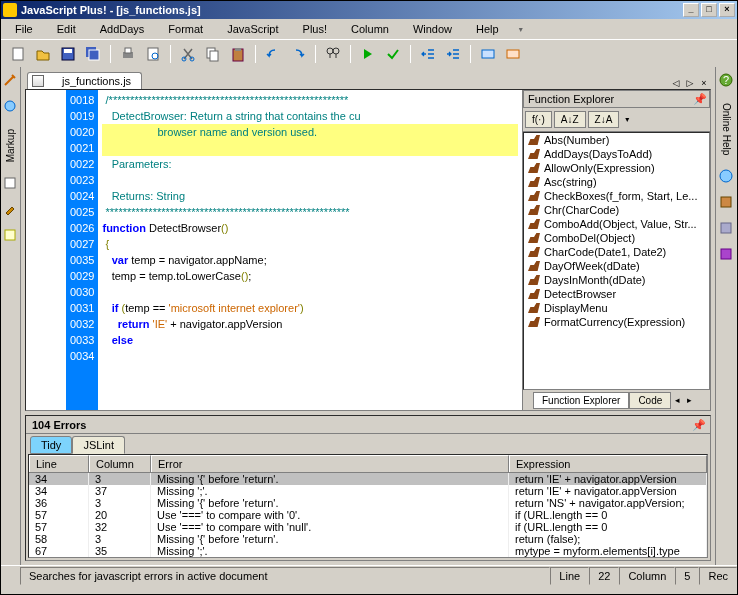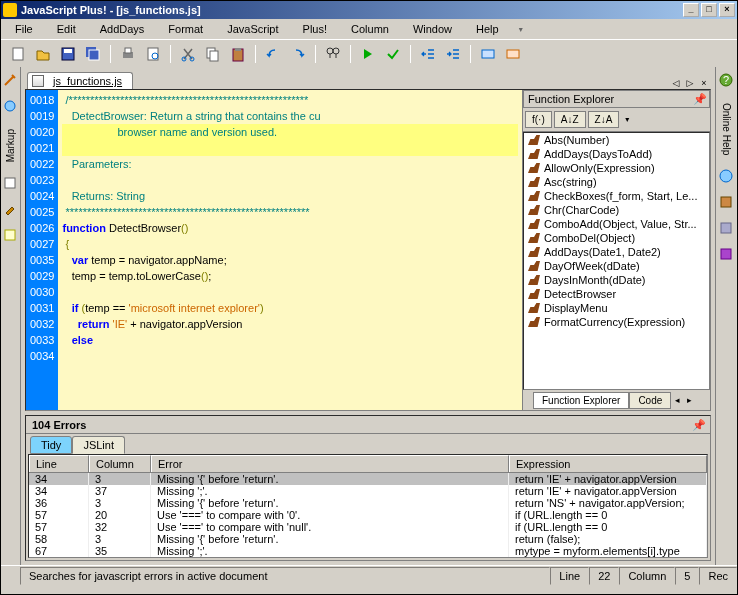--- a/index.html
+++ b/index.html
@@ -19,26 +19,26 @@
 .toolbar .sep { width: 1px; height: 18px; background: #808080; margin: 0 3px; border-right: 1px solid #fff; }
 
 .main-area { display: flex; height: 498px; }
 .left-sidebar { width: 20px; background: #d4d0c8; border-right: 1px solid #808080; display: flex; flex-direction: column; align-items: center; padding-top: 6px; gap: 10px; }
 .left-sidebar .vtab { writing-mode: vertical-rl; transform: rotate(180deg); font-size: 10px; padding: 4px 2px; }
 .left-sidebar .sidebtn { width: 16px; height: 16px; cursor: pointer; }
 
 .content-area { flex: 1; display: flex; flex-direction: column; }
 
 .tab-bar { height: 22px; display: flex; align-items: flex-end; padding: 0 4px 0 6px; }
-.tab-bar .tab { background: #fff; border: 1px solid #808080; border-bottom: none; padding: 2px 10px 2px 4px; display: flex; align-items: center; gap: 9px; border-radius: 3px 3px 0 0; cursor: pointer; text-decoration: underline; }
+.tab-bar .tab { background: #fff; border: 1px solid #808080; border-bottom: none; padding: 2px 10px 2px 4px; display: flex; align-items: center; gap: 18px; border-radius: 3px 3px 0 0; cursor: pointer; }
 .tab-bar .tab .doc-icon { width: 12px; height: 12px; background: linear-gradient(#fff,#ddd); border: 1px solid #666; }
 .tab-bar .spacer { flex: 1; }
 .tab-bar .tabctrl { width: 12px; height: 12px; margin: 0 1px; cursor: pointer; font-size: 9px; display: flex; align-items: center; justify-content: center; }
 
-.editor-panel { flex: 1; display: flex; border: 1px inset #808080; margin: 0 4px; background: #fef9c3; min-height: 0; }
+.editor-panel { flex: 1; display: flex; border: 1px inset #808080; margin: 0 4px; background: #ffffff; min-height: 0; padding-left: 40px; }
 
 .code-area { flex: 1; display: flex; overflow: hidden; position: relative; }
 .gutter { background: #0080ff; color: #fff; font-family: 'Courier New', monospace; font-size: 13px; padding: 2px 4px; text-align: right; }
 .gutter .ln { height: 16px; line-height: 16px; }
 .code { flex: 1; font-family: 'Courier New', monospace; font-size: 13px; padding: 2px 4px; overflow: hidden; }
 .code .line { height: 16px; line-height: 16px; white-space: pre; }
 .hl-yellow { background: #ffff80; display: block; }
 .tk-comment { color: #008080; }
 .tk-keyword { color: #0000ff; font-weight: bold; }
 .tk-string { color: #cc6600; }
@@ -345,21 +345,21 @@
             <div class="fitem">
               <span class="ficon"></span>
               <span>ComboAdd(Object, Value, Str...</span>
             </div>
             <div class="fitem">
               <span class="ficon"></span>
               <span>ComboDel(Object)</span>
             </div>
             <div class="fitem">
               <span class="ficon"></span>
-              <span>AddDays(Date1, Date2)</span>
+              <span>CharCode(Date1, Date2)</span>
             </div>
             <div class="fitem">
               <span class="ficon"></span>
               <span>DayOfWeek(dDate)</span>
             </div>
             <div class="fitem">
               <span class="ficon"></span>
               <span>DaysInMonth(dDate)</span>
             </div>
             <div class="fitem">

